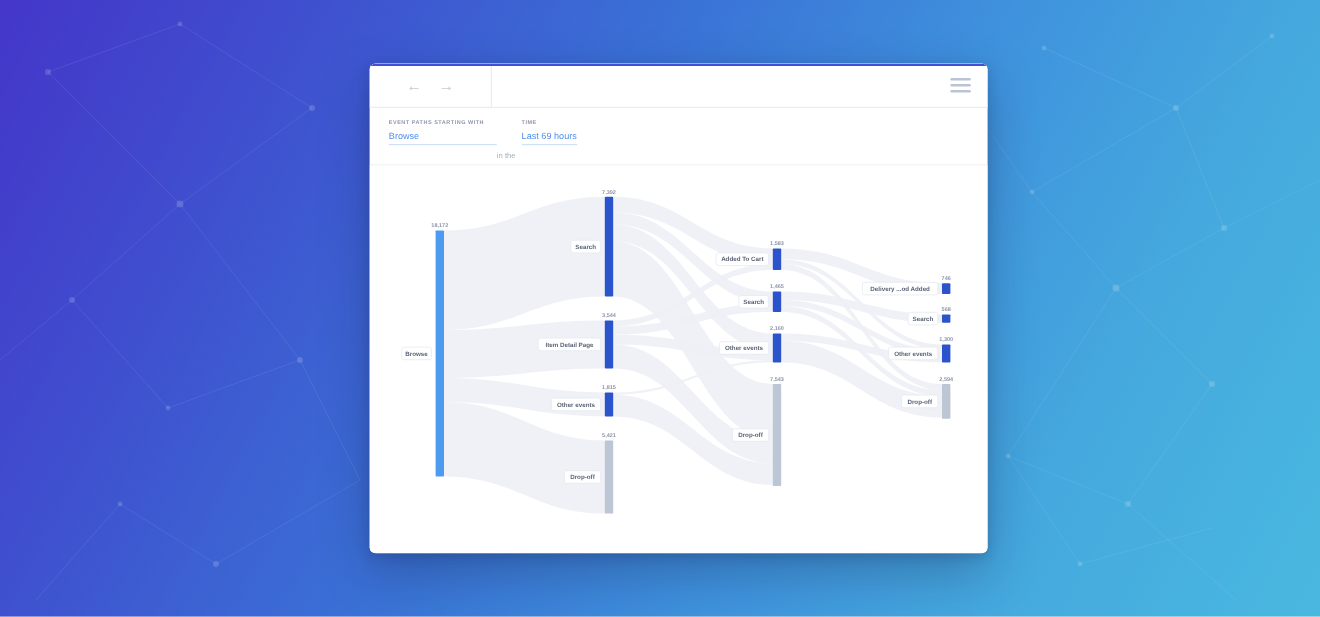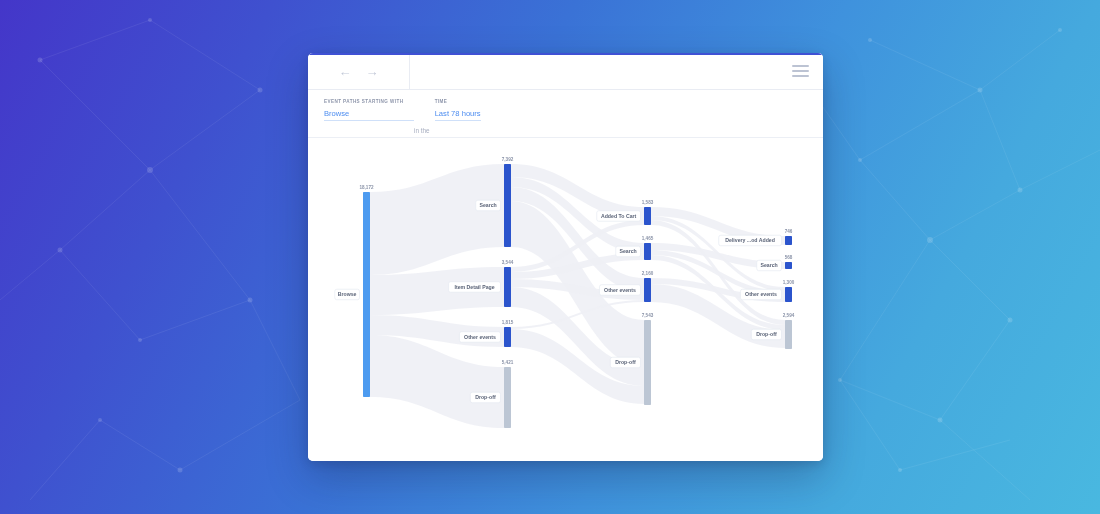--- a/index.html
+++ b/index.html
@@ -206,21 +206,21 @@
     </div>
 
     <div id="filter-bar">
       <div class="filter-block" id="filter-block-event">
         <span class="filter-label">EVENT PATHS STARTING WITH</span>
         <span class="filter-value">Browse</span>
       </div>
       <span id="in-the">in the</span>
       <div class="filter-block" id="filter-block-time">
         <span class="filter-label">TIME</span>
-        <span class="filter-value">Last 78 hours</span>
+        <span class="filter-value">Last 69 hours</span>
       </div>
     </div>
 
     <div id="chart-area">
       <svg id="sankey" width="515" height="322" viewBox="0 0 515 290">
         <g id="links-layer">
             <path d="M62,38 C122.30000000000001,38 135.7,10 196,10 L196,93 C135.7,93 122.30000000000001,121 62,121 Z" fill="#eef0f5" fill-opacity="0.9"></path>
             <path d="M62,121 C122.30000000000001,121 135.7,113 196,113 L196,153 C135.7,153 122.30000000000001,161 62,161 Z" fill="#eef0f5" fill-opacity="0.9"></path>
             <path d="M62,161 C122.30000000000001,161 135.7,173 196,173 L196,193 C135.7,193 122.30000000000001,181 62,181 Z" fill="#eef0f5" fill-opacity="0.9"></path>
             <path d="M62,181 C122.30000000000001,181 135.7,213 196,213 L196,274 C135.7,274 122.30000000000001,243 62,243 Z" fill="#eef0f5" fill-opacity="0.9"></path>

